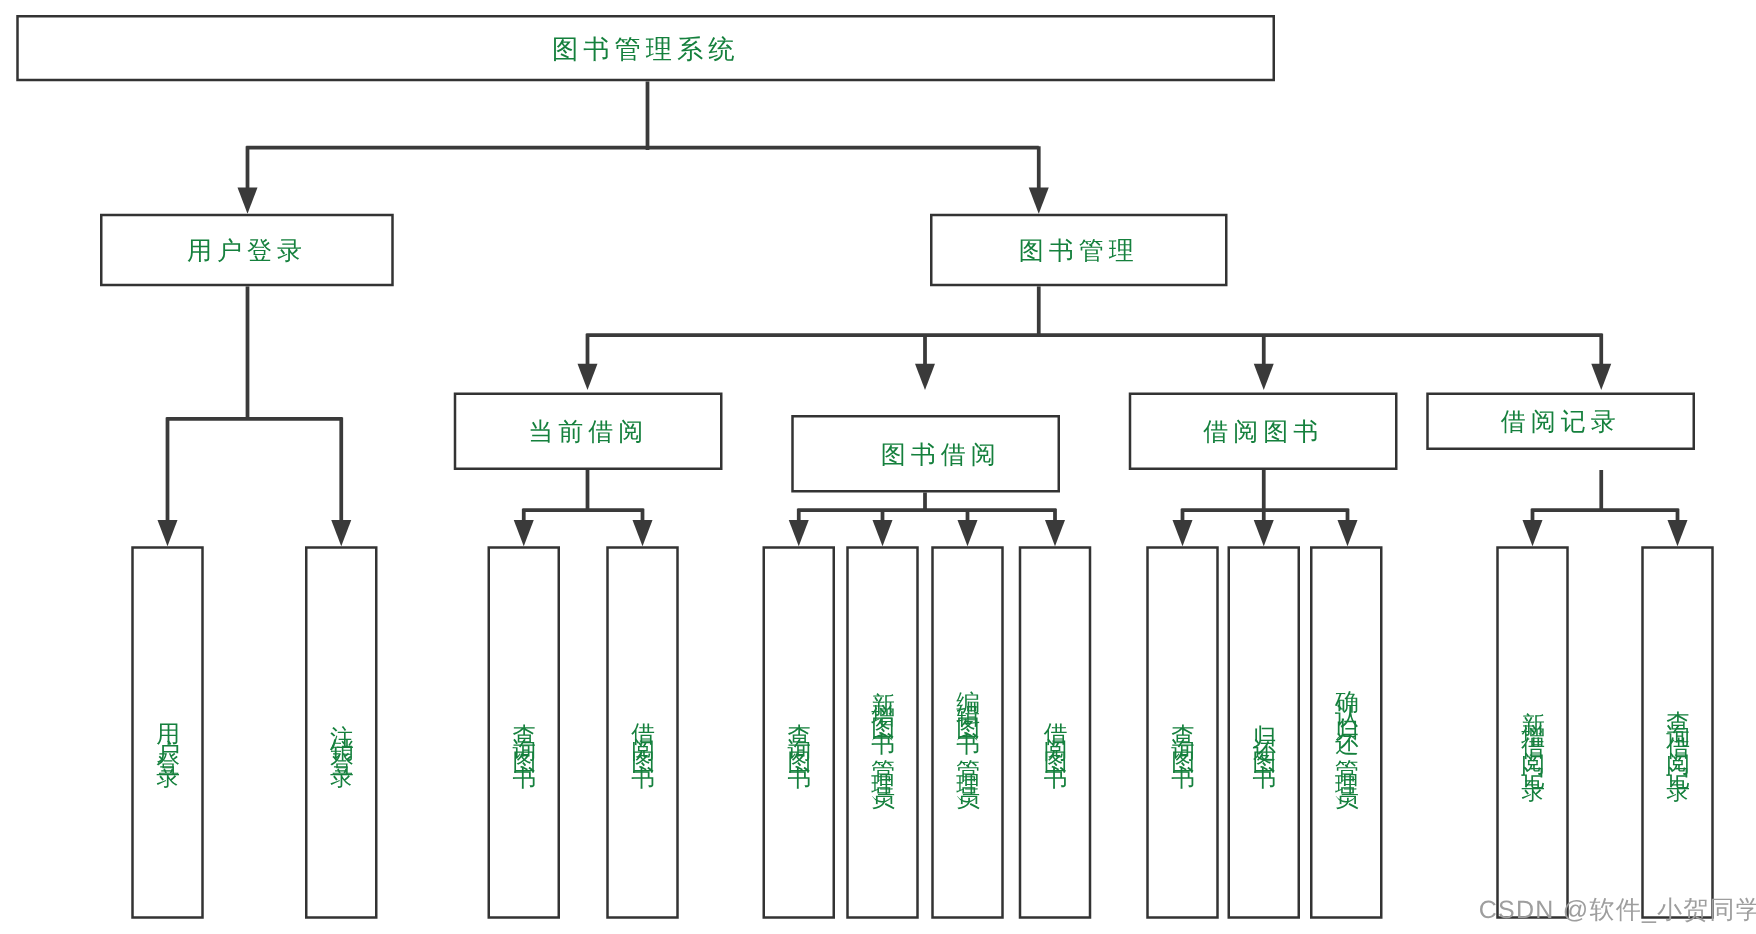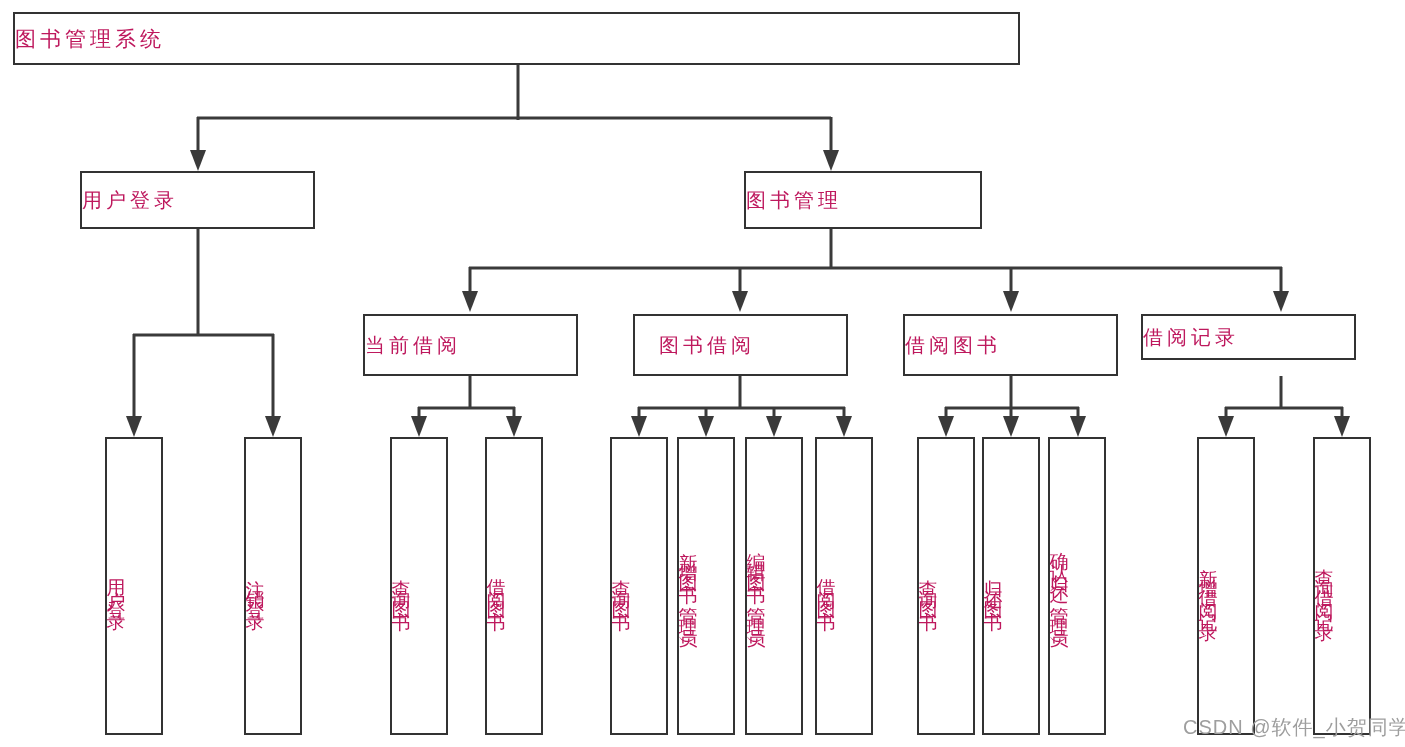--- a/index.html
+++ b/index.html
@@ -11,22 +11,22 @@
     overflow:hidden;
   }
   .connectors{position:absolute;left:0;top:0;z-index:1;}
   .box{
     position:absolute;
     box-sizing:border-box;
     background:#ffffff;
     border:2px solid #333333;
     display:flex;
     align-items:center;
-    justify-content:flex-start;
-    color:#be185d;
+    justify-content:center;
+    color:#15803d;
     z-index:2;
   }
   .hlabel{font-size:20px;letter-spacing:4px;white-space:nowrap;}
   .root{font-size:21px;}
   .vbox{overflow:hidden;}
   .vtext{
     writing-mode:vertical-rl;
     text-orientation:mixed;
     font-size:19px;
     letter-spacing:11px;
@@ -95,21 +95,21 @@
   <div class="box hlabel" style="left:80px;top:171px;width:235px;height:58px;">
     <span>用户登录</span>
   </div>
   <div class="box hlabel" style="left:712px;top:171px;width:238px;height:58px;margin-left:32px;">
     <span>图书管理</span>
   </div>
 
   <div class="box hlabel" style="left:363px;top:314px;width:215px;height:62px;">
     <span>当前借阅</span>
   </div>
-  <div class="box hlabel" style="left:633px;top:314px;width:215px;height:62px;padding-left:24px;">
+  <div class="box hlabel" style="left:633px;top:332px;width:215px;height:62px;padding-left:24px;">
     <span>图书借阅</span>
   </div>
   <div class="box hlabel" style="left:903px;top:314px;width:215px;height:62px;">
     <span>借阅图书</span>
   </div>
   <div class="box hlabel" style="left:1141px;top:314px;width:215px;height:46px;">
     <span>借阅记录</span>
   </div>
 
   <div class="box vbox" style="left:105px;top:437px;width:58px;height:298px;">

